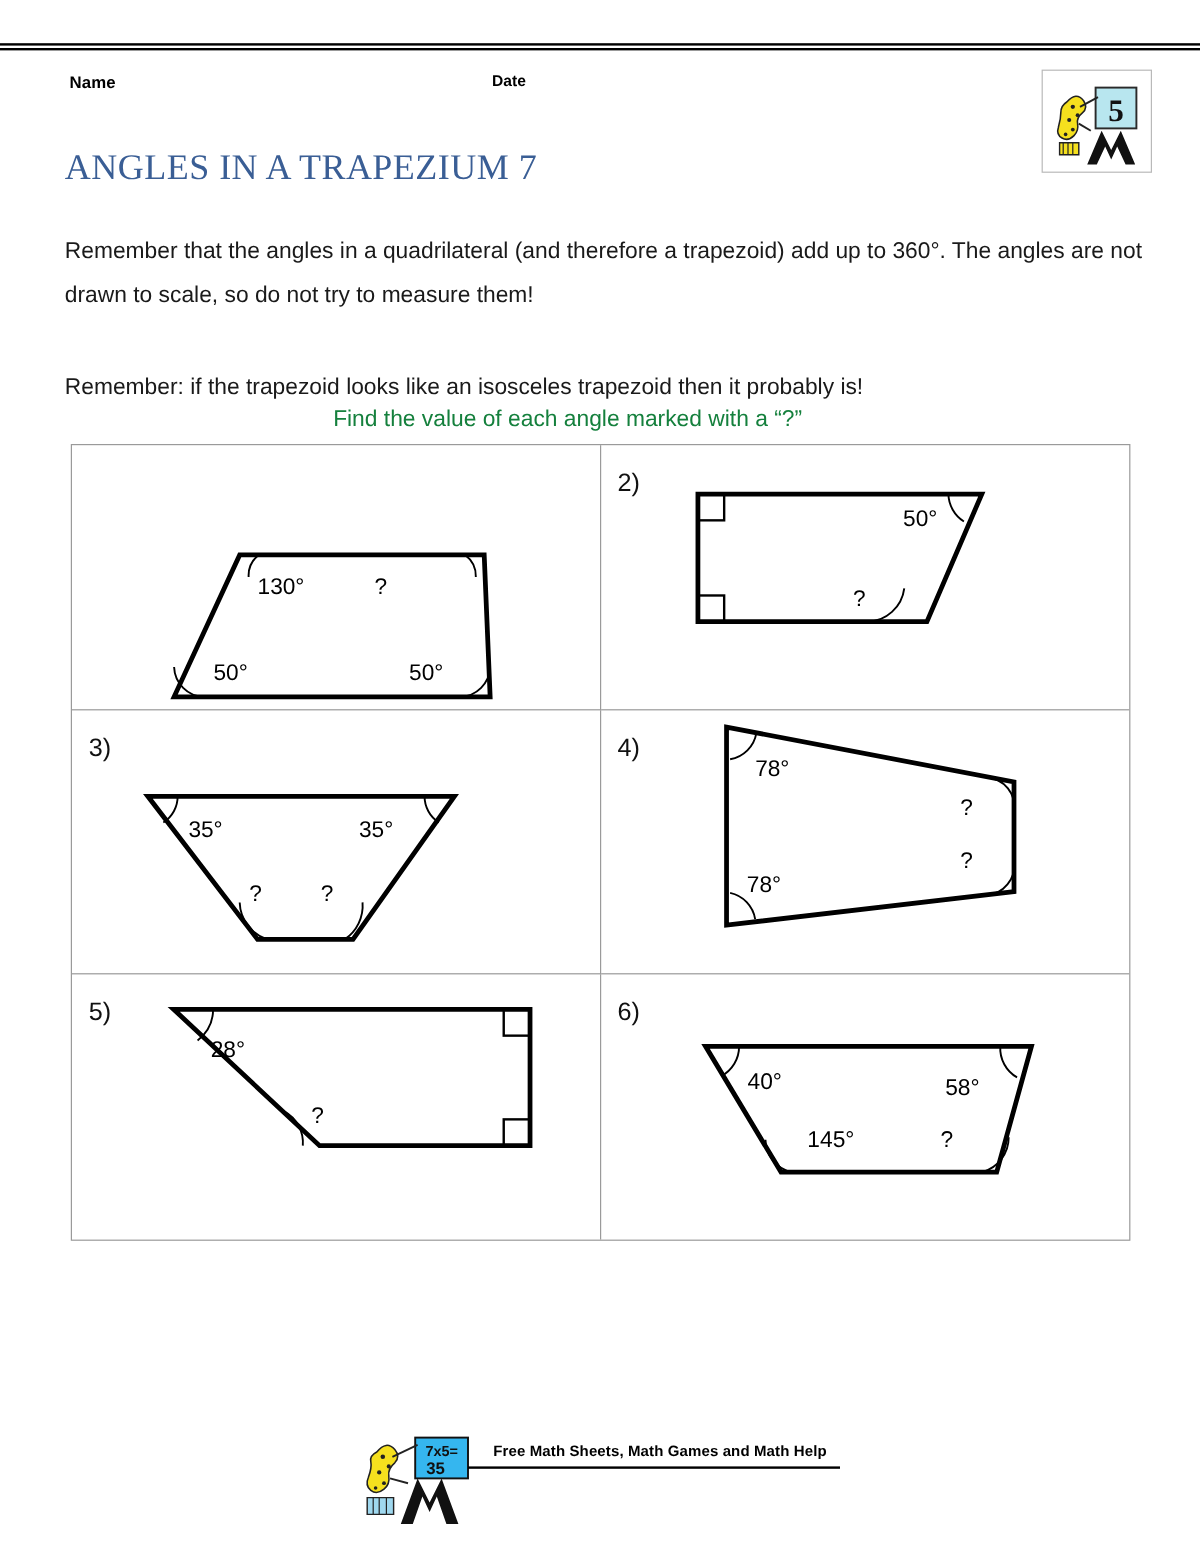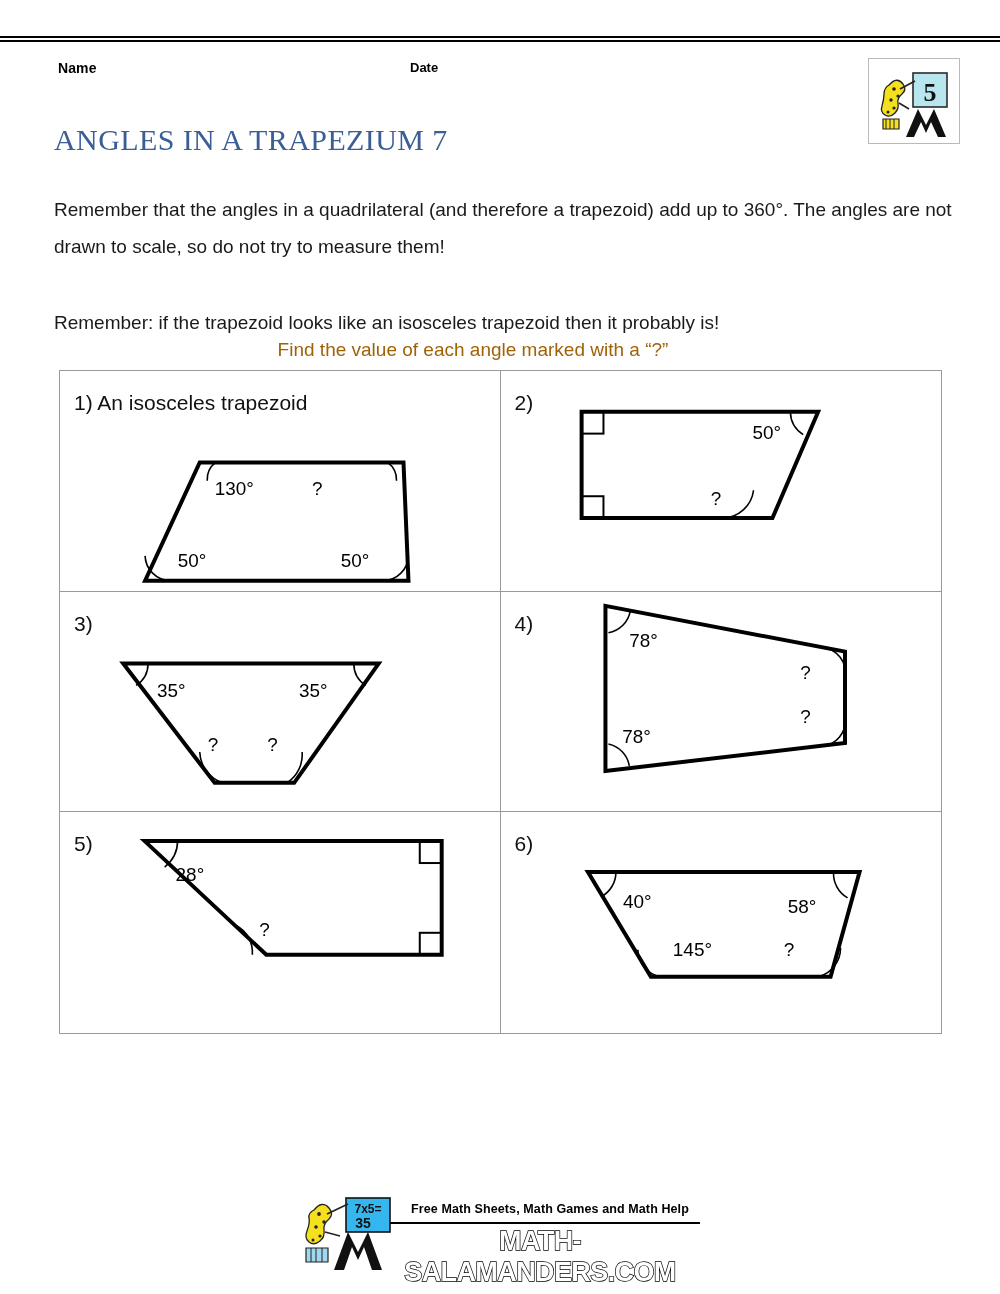--- a/index.html
+++ b/index.html
@@ -50,21 +50,21 @@
   
   .para {
     position: absolute; left: 54px;
     font-size: 19px; line-height: 37px; color: #1a1a1a;
     width: 900px;
   }
   #para-1 { top: 172px; }
   #para-2 { top: 266px; margin-top: 38px; }
   .para-center {
     position: absolute; left: 0; top: 320px; width: 946px;
-    text-align: center; font-size: 19px; color: #a16207;
+    text-align: center; font-size: 19px; color: #15803d;
   }
 
   
   .grid {
     position: absolute;
     left: 59px; top: 370px;
     width: 883px; height: 664px;
     border: 1px solid #9a9a9a;
     display: grid;
     grid-template-columns: 1fr 1fr;
@@ -158,21 +158,20 @@
   </svg>
 </div>
 
 <p class="para" id="para-1">Remember that the angles in a quadrilateral (and therefore a trapezoid) add up to 360°. The angles are not drawn to scale, so do not try to measure them!</p>
 <p class="para" id="para-2">Remember: if the trapezoid looks like an isosceles trapezoid then it probably is!</p>
 <p class="para-center">Find the value of each angle marked with a “?”</p>
 
 <div class="grid">
 
   <div class="cell">
-    <div class="q-label">1) An isosceles trapezoid</div>
     <svg class="fig" viewBox="0 0 441 221">
       <polygon points="140,92 345,92 350,211 85,211" fill="none" stroke="#000" stroke-width="4"></polygon>
 
       <path d="M156 92 A 22 22 0 0 0 147.5 110.5" fill="none" stroke="#000" stroke-width="1.6"></path>
       <path d="M329 92 A 22 22 0 0 1 338 110.5" fill="none" stroke="#000" stroke-width="1.6"></path>
       <path d="M85 186 A 26 26 0 0 0 110 211" fill="none" stroke="#000" stroke-width="1.6"></path>
       <path d="M350 186 A 26 26 0 0 1 325 211" fill="none" stroke="#000" stroke-width="1.6"></path>
       <text x="155" y="125" font-size="19">130°</text>
       <text x="253" y="125" font-size="19">?</text>
       <text x="118" y="197" font-size="19">50°</text>
@@ -272,15 +271,14 @@
       <circle cx="19" cy="24" r="1.9" fill="#222"></circle>
       <circle cx="24" cy="32" r="1.7" fill="#222"></circle>
       <circle cx="16" cy="37" r="1.8" fill="#222"></circle>
       <circle cx="20" cy="46" r="1.6" fill="#222"></circle>
       <circle cx="13" cy="50" r="1.5" fill="#222"></circle>
       <path d="M6 58 h22 v14 h-22 z" fill="#9fd8ef" stroke="#222" stroke-width="1.2"></path>
       <path d="M11 58 v14 M16 58 v14 M22 58 v14" stroke="#222" stroke-width="1"></path>
     </svg>
     <div class="foot-tag">Free Math Sheets, Math Games and Math Help</div>
     <div class="foot-rule"></div>
-    <div class="foot-url">MATH-SALAMANDERS.COM</div>
   </div>
 </div>
 
 </body></html>

